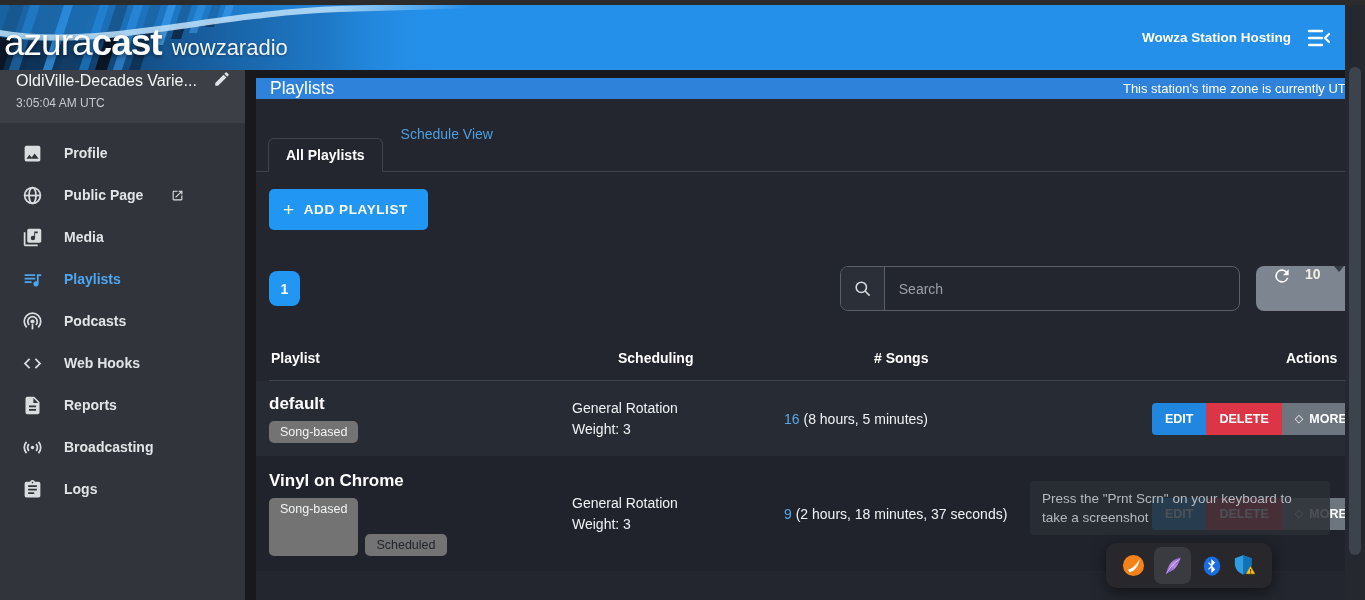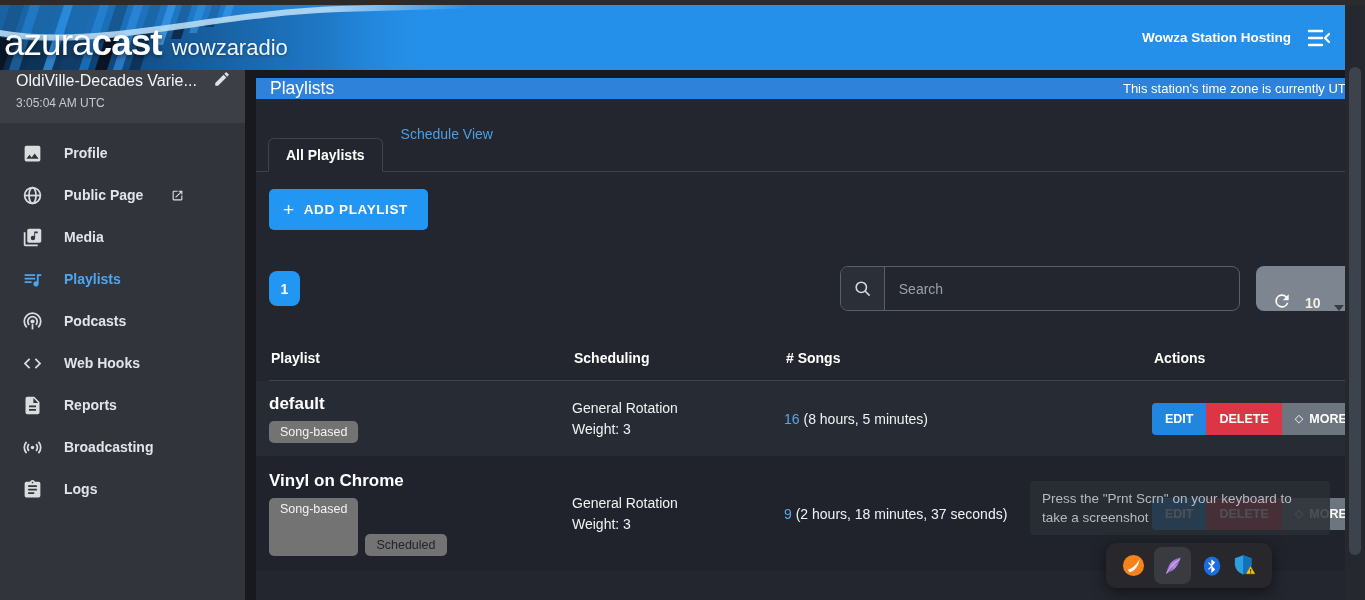--- a/index.html
+++ b/index.html
@@ -92,30 +92,30 @@
     width:44px; background:#2b2f37; border-right:1px solid #596069;
     display:flex; align-items:center; justify-content:center; color:#d6d9dd; flex-shrink:0;
   }
   .search-input {
     flex:1; background:transparent; border:none; outline:none; color:#dfe3e6;
     font-family:inherit; font-size:14px; padding:0 14px;
   }
   .search-input::placeholder { color:#99a0a8; }
   .perpage-group {
     width:104px; height:45px; background:#7c8590; border:none; border-radius:8px;
-    display:flex; align-items:flex-end; justify-content:center; gap:13px; cursor:pointer;
+    display:flex; align-items:flex-start; justify-content:center; gap:13px; cursor:pointer;
   }
   .refresh-ico { color:#fff; display:flex; }
   .perpage-val { font-size:14px; font-weight:700; color:#f4f0e0; }
   .caret-down { width:0; height:0; border-left:5px solid transparent; border-right:5px solid transparent; border-top:6px solid #363c44; }
 
   
   .table { margin-top:24px; }
   .tgrid { display:grid; grid-template-columns:303px 212px 368px 1fr; align-items:center; }
-  .thead { height:46px; border-bottom:1px solid #3e444c; }
+  .thead { height:46px; border-bottom:1px solid #3e444c;gap:44px; }
   .th { font-size:14px; font-weight:700; color:#fff; padding-left:2px; }
   .trow { padding:13px 0; }
   .trow.odd { background:#272b33; margin:0 -13px; padding:13px 13px; grid-template-columns:303px 212px 368px 1fr; }
   .trow.even { background:#20232b; margin:0 -13px; padding:15px 13px; grid-template-columns:303px 212px 368px 1fr; }
   .pl-name { font-size:17px; font-weight:700; color:#fff; }
   .badge-row { display:flex; gap:7px; margin-top:7px; }
   .badge {
     font-size:12.5px; padding:4px 11px; border-radius:5px; font-weight:400;
   }
   .badge.secondary { background:#737373; color:#f2f3f4; }

